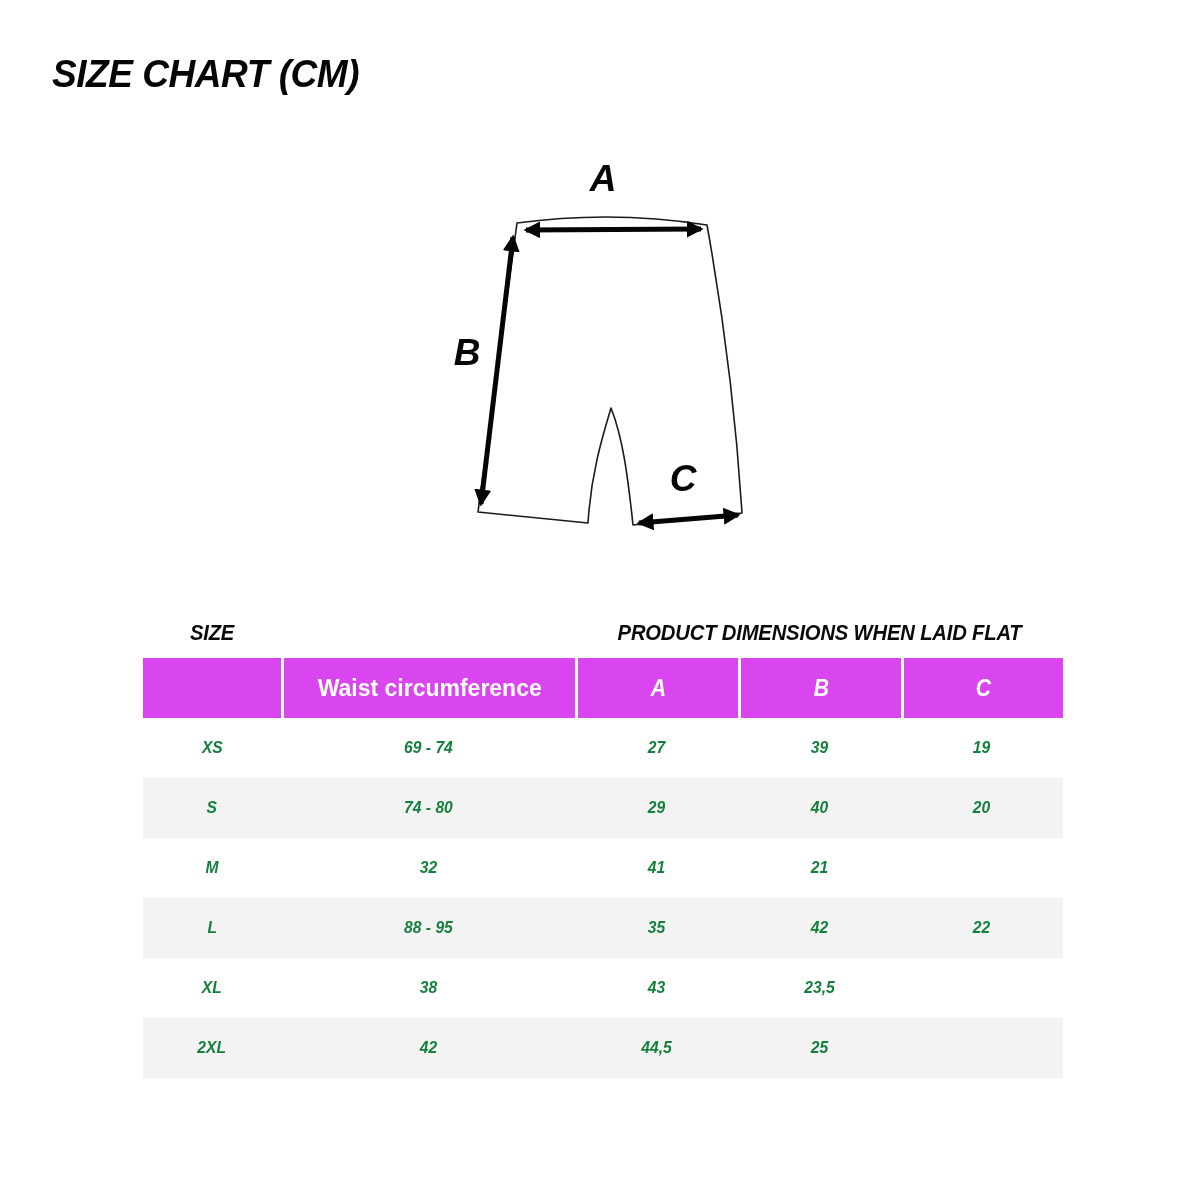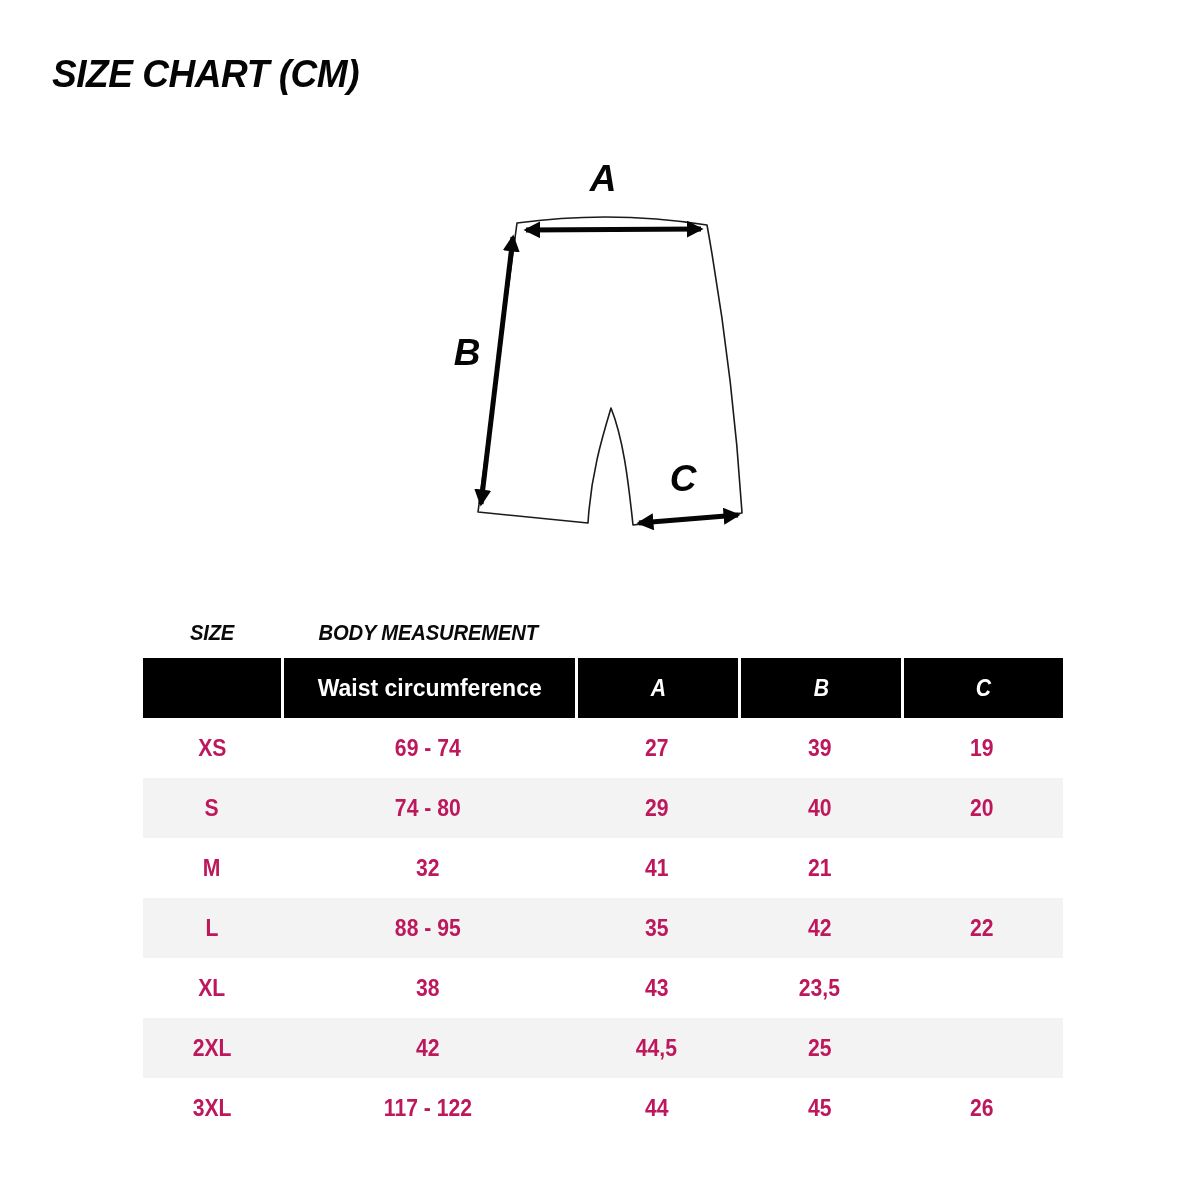--- a/index.html
+++ b/index.html
@@ -70,42 +70,43 @@
     font-style: italic;
     letter-spacing: -0.2px;
     padding-bottom: 12px;
     white-space: nowrap;
     color: #0a0a0a;
   }
   .gh-product { grid-column: 3 / span 3; }
 
   .subheader { height: 60px; }
   .subheader .cell {
-    background: #000000;
+    background: #d946ef;
     color: #ffffff;
     display: flex;
     align-items: center;
     justify-content: center;
     font-size: 23px;
   }
   .subheader .cell + .cell { border-left: 3px solid #ffffff; }
   .subheader .waist-label { font-weight: bold; font-style: normal; letter-spacing: 0; }
   .subheader .dim-label { font-weight: bold; font-style: italic; }
 
   .data-row {
     height: 60px;
     align-items: center;
     background: #ffffff;
   }
   .data-row.alt { background: #f3f3f3; }
   .data-row .cell {
     text-align: center;
-    font-size: 23px;
-    font-weight: bold;
-    color: #be185d;
+    font-size: 17px;
+    font-weight: bold;
+    font-style: italic;
+    color: #15803d;
   }
   .cond {
     display: inline-block;
     transform: scaleX(0.92);
     white-space: nowrap;
   }
 </style>
 </head>
 <body>
 
@@ -128,21 +129,21 @@
 
     <text x="183" y="51" text-anchor="middle">A</text>
     <text x="47" y="225" text-anchor="middle">B</text>
     <text x="263" y="351" text-anchor="middle">C</text>
   </svg>
 
   <div class="size-table">
 
     <div class="grid-row group-headers">
       <div class="gh"><span class="cond">SIZE</span></div>
-      <div class="gh"><span class="cond">BODY MEASUREMENT</span></div>
+      <div class="gh gh-product"><span class="cond">PRODUCT DIMENSIONS WHEN LAID FLAT</span></div>
     </div>
 
     <div class="grid-row subheader">
       <div class="cell">
           <span></span>
         </div>
       <div class="cell waist-label">
           <span>Waist circumference</span>
         </div>
       <div class="cell dim-label">
@@ -194,22 +195,15 @@
       <div class="cell"><span class="cond">23,5</span></div>
     </div>
 
     <div class="grid-row data-row alt">
       <div class="cell"><span class="cond">2XL</span></div>
       <div class="cell"><span class="cond">42</span></div>
       <div class="cell"><span class="cond">44,5</span></div>
       <div class="cell"><span class="cond">25</span></div>
     </div>
 
-    <div class="grid-row data-row">
-      <div class="cell"><span class="cond">3XL</span></div>
-      <div class="cell"><span class="cond">117 - 122</span></div>
-      <div class="cell"><span class="cond">44</span></div>
-      <div class="cell"><span class="cond">45</span></div>
-      <div class="cell"><span class="cond">26</span></div>
-    </div>
 
   </div>
 </div>
 
 </body></html>

